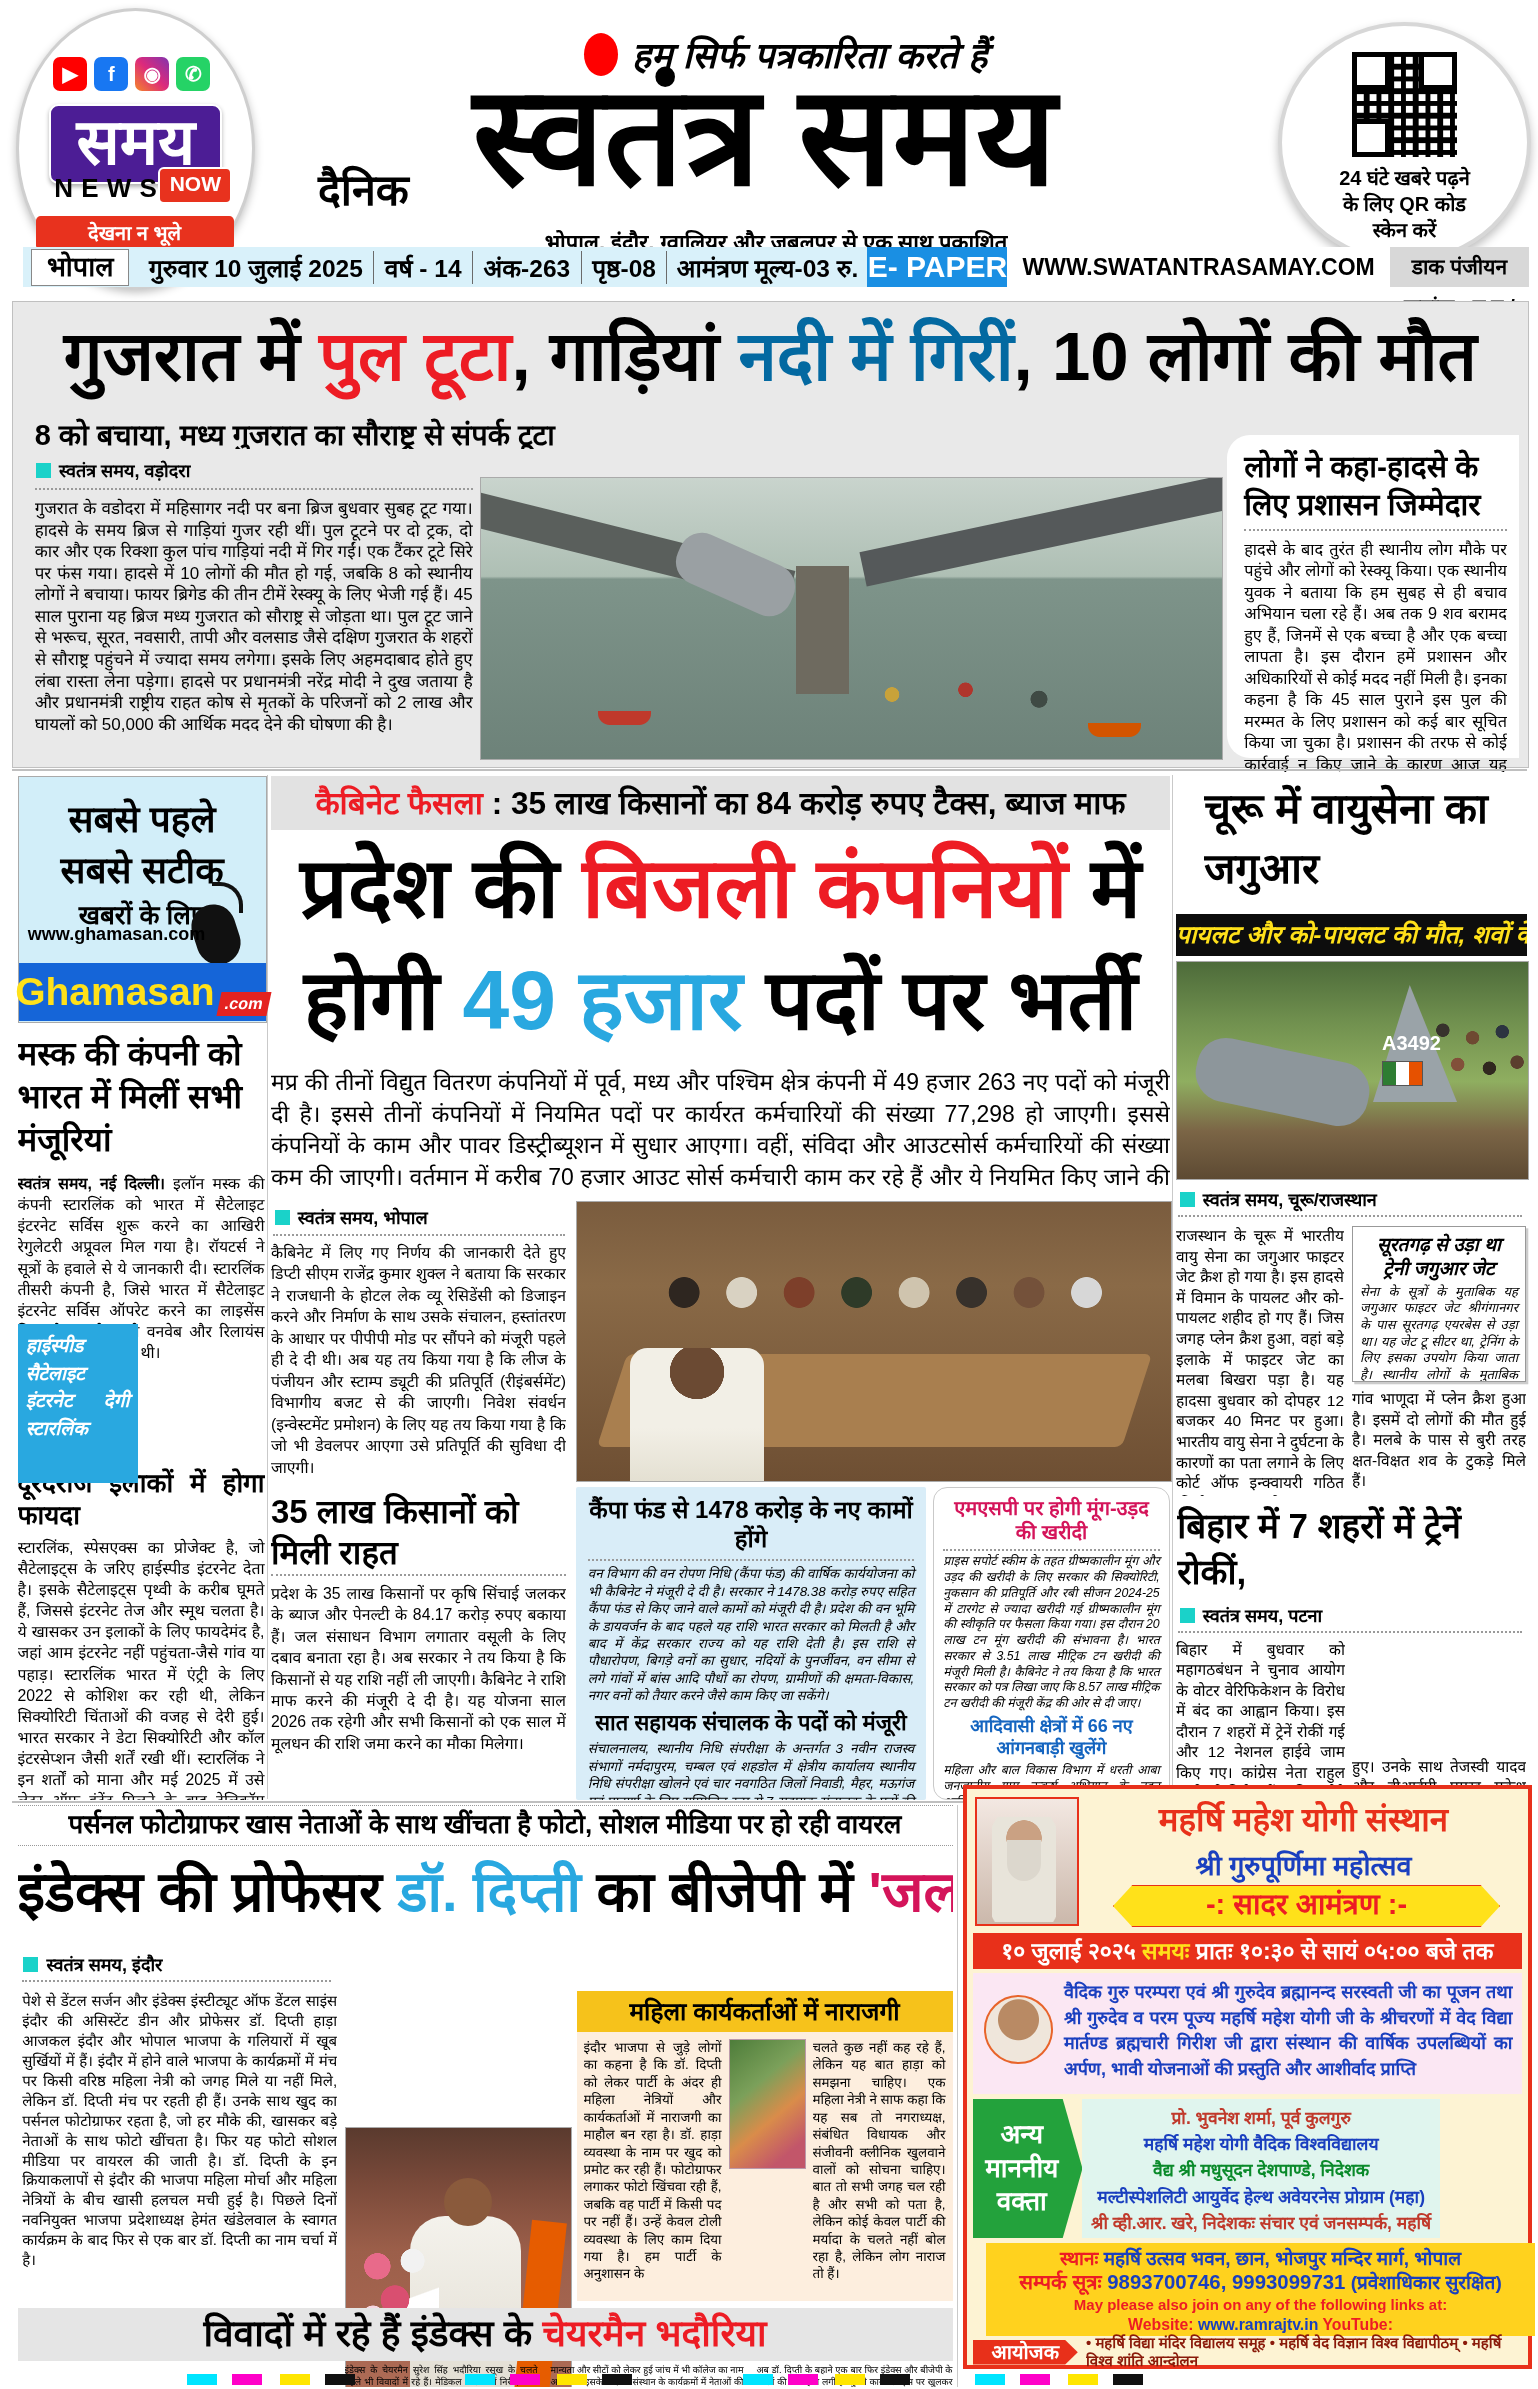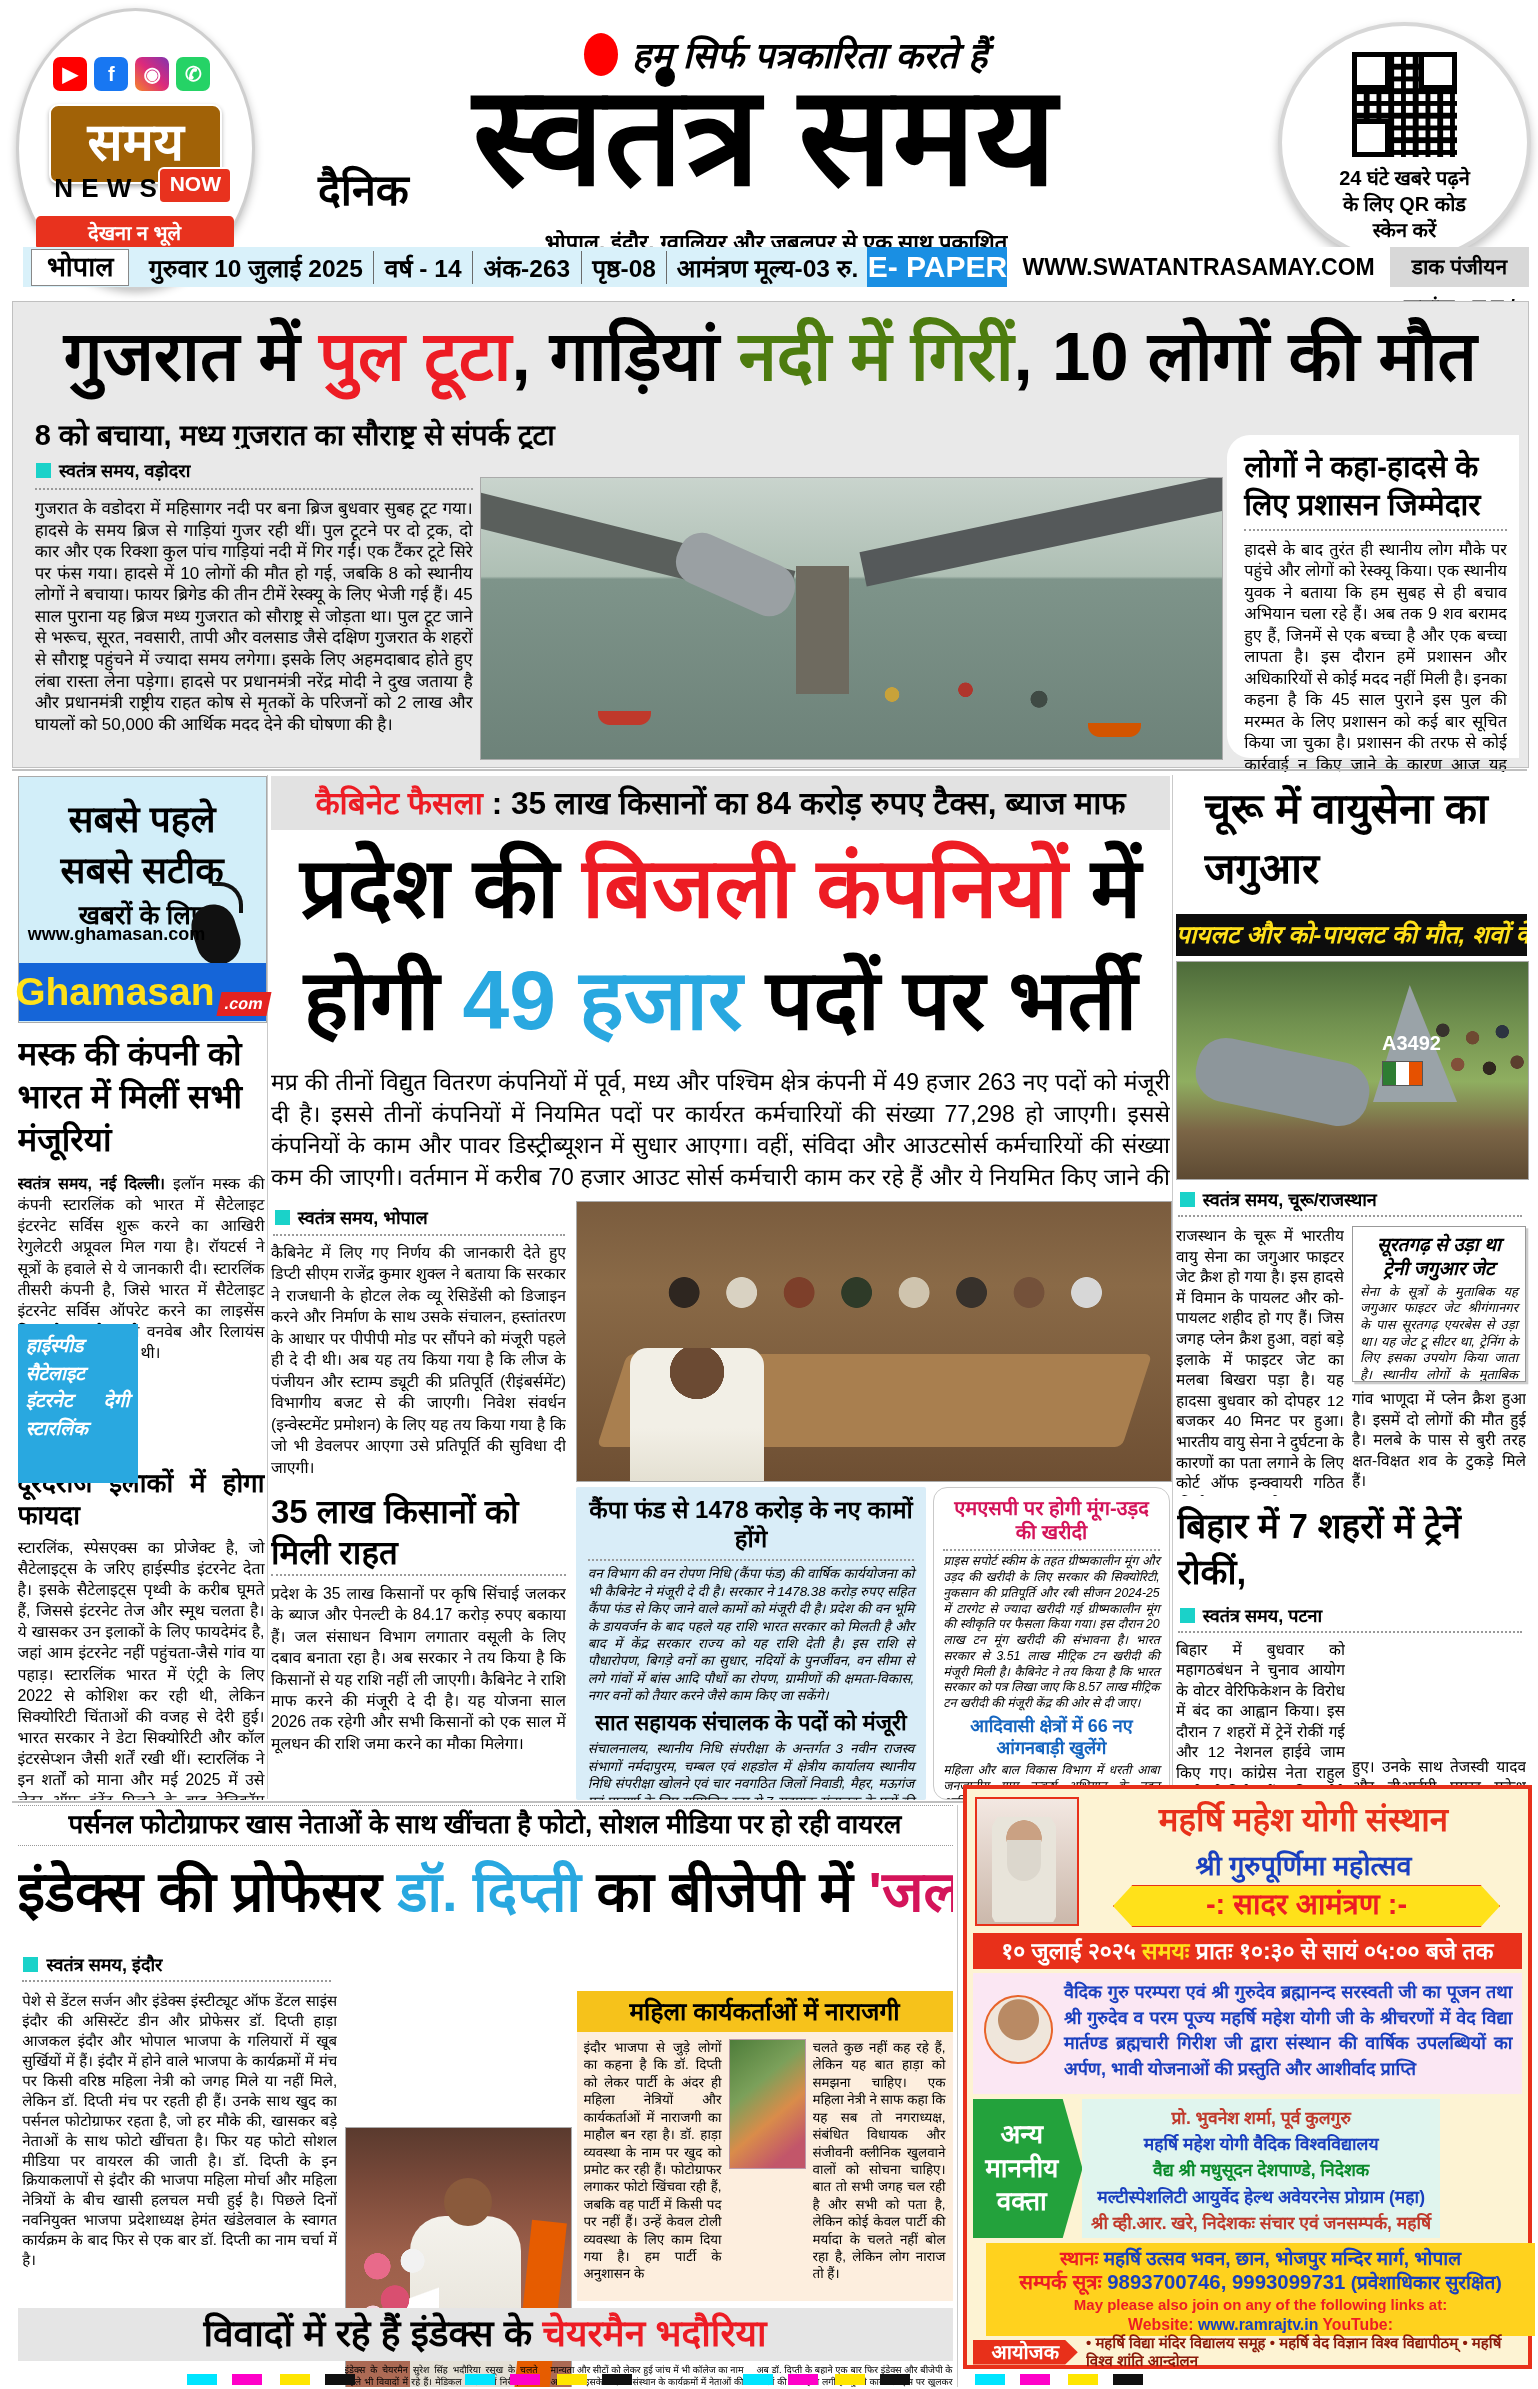--- a/index.html
+++ b/index.html
@@ -1,21 +1,21 @@
 <!DOCTYPE html>
 <html style="font-size:9.3px"><head>
 <meta charset="utf-8">
 <style>
   html,body{margin:0;padding:0;background:#fff;}
   .page{position:relative;width:1538px;height:2389px;background:#fff;overflow:hidden;
         font-family:"Liberation Sans",sans-serif;color:#000;}
   .abs{position:absolute;}
   .b{font-weight:bold;} .i{font-style:italic;} .ctr{text-align:center;} .j{text-align:justify;}
   .ov{overflow:hidden;}
-  .red{color:#ed1c24;} .mag{color:#4d7c0f;} .blu{color:#29a8e0;} .pnk{color:#d4145a;} .dblu{color:#1a3fbf;}
+  .red{color:#ed1c24;} .mag{color:#0369a1;} .blu{color:#29a8e0;} .pnk{color:#d4145a;} .dblu{color:#1a3fbf;}
   .byline{display:flex;align-items:center;gap:8.2px;font-weight:bold;font-size:18px;}
   .bsq{width:15px;height:15px;background:#1ad2c9;flex:0 0 auto;}
   .dot-under{border-bottom:2.3px dotted #9a9a9a;}
   .vline{width:1.2px;background:#c9c9c9;}
   .hline{height:1.8px;background:#bfbfbf;}
   .photo{position:relative;overflow:hidden;border:0.6px solid #aaa;}
   .seg{padding:0 10.5px;border-right:1.2px solid #6b6b6b;}
   .qr{background-image:
       linear-gradient(90deg,#000 22%,transparent 22% 47%,#000 47% 72%,transparent 72%),
       linear-gradient(#000 22%,transparent 22% 47%,#000 47% 72%,transparent 72%);
@@ -32,21 +32,21 @@
 
   <div class="abs" style="left:0;top:0;width:1538px;height:295px;">
 
     <div class="abs" style="left:16.3px;top:8.2px;width:233px;height:275px;border:3.5px solid #cfcfcf;border-radius:50%;background:#fff;box-shadow:0 3.5px 8.2px rgba(0,0,0,.25);">
       <div class="abs" style="left:34px;top:46px;display:flex;gap:7px;">
         <div class="icn" style="background:#f00;">▶</div>
         <div class="icn" style="background:#1877f2;">f</div>
         <div class="icn" style="background:linear-gradient(45deg,#f58529,#dd2a7b,#8134af);">◉</div>
         <div class="icn" style="background:#25d366;">✆</div>
       </div>
-      <div class="abs ctr" style="left:30px;top:93px;width:169px;height:76px;background:#a16207;border-radius:9.3px;border:2.9px solid #fff;box-shadow:0 2.3px 4.7px rgba(0,0,0,.3);color:#fff;font-size:52px;font-weight:bold;line-height:72px;">समय</div>
+      <div class="abs ctr" style="left:30px;top:93px;width:169px;height:76px;background:#4c1d95;border-radius:9.3px;border:2.9px solid #fff;box-shadow:0 2.3px 4.7px rgba(0,0,0,.3);color:#fff;font-size:64px;font-weight:bold;line-height:72px;">समय</div>
       <div class="abs ctr" style="left:139px;top:156px;width:70px;height:33px;background:#e8321e;border:2.3px solid #fff;border-radius:5.8px;color:#fff;font-size:21px;font-weight:bold;line-height:29px;">NOW</div>
       <div class="abs ctr b" style="left:35px;top:162px;width:99px;font-size:26px;letter-spacing:8.2px;">NEWS</div>
       <div class="abs ctr" style="left:16.3px;top:205px;width:198px;height:34px;background:#e8321e;color:#fff;font-size:20px;font-weight:bold;line-height:34px;border-radius:4.7px;">देखना न भूले</div>
     </div>
 
     <div class="abs b" style="left:318px;top:159px;font-size:43px;">दैनिक</div>
 
     <div class="abs" style="left:584px;top:30px;display:flex;align-items:center;gap:14px;">
       <span style="width:34px;height:43px;background:#f00;border-radius:50%;display:inline-block;"></span>
       <span class="b i" style="font-size:36px;">हम सिर्फ पत्रकारिता करते हैं</span>

